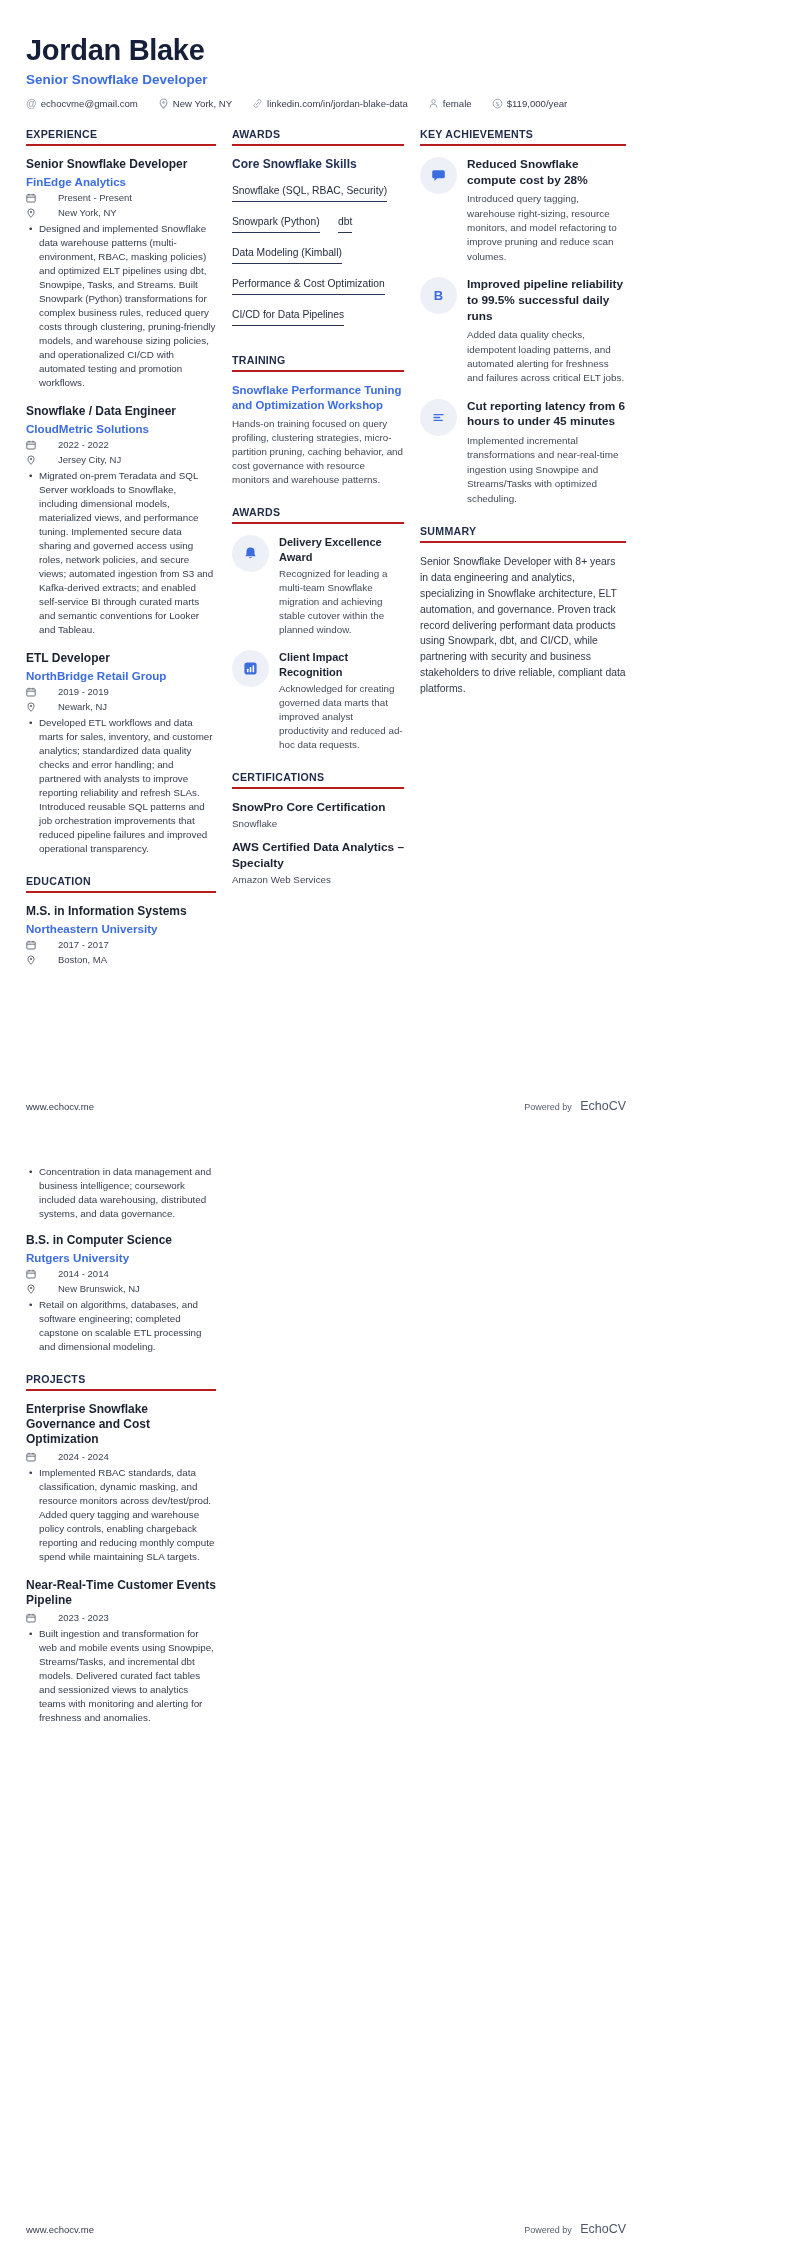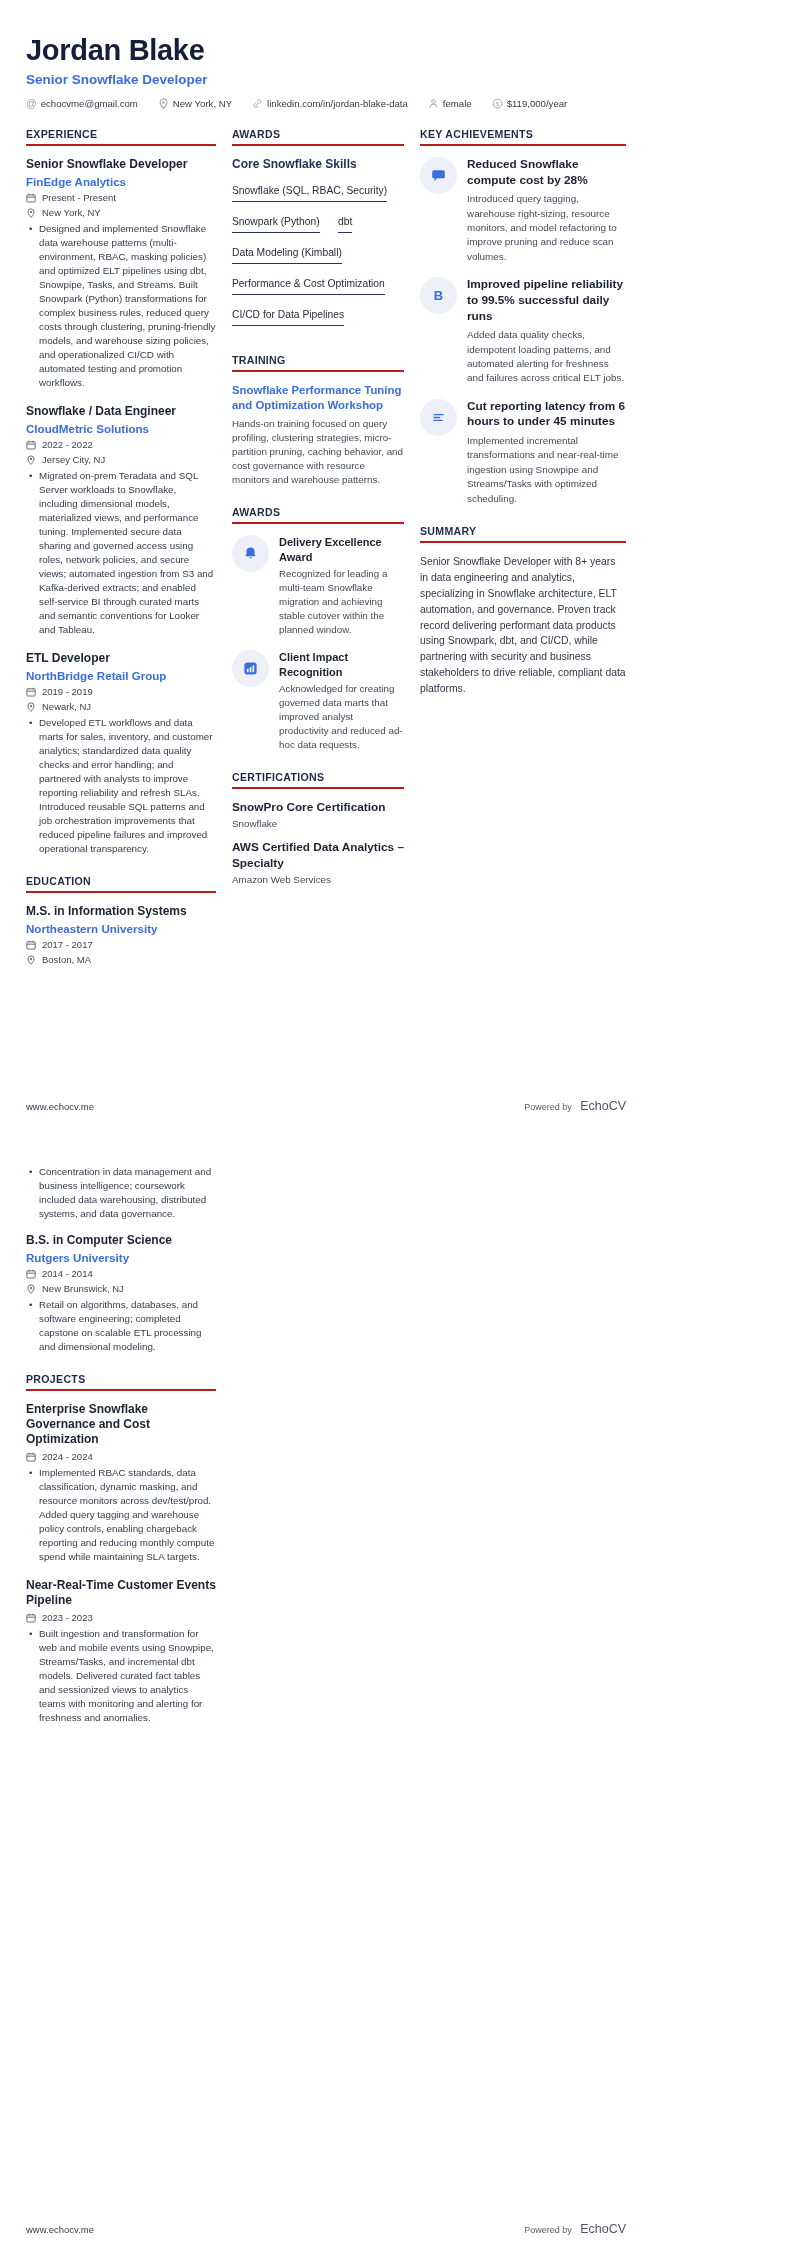--- a/index.html
+++ b/index.html
@@ -21,21 +21,21 @@
   .col1 { width:190px; }
   .col2 { width:172px; }
   .col3 { width:206px; }
   .section { margin-bottom:19px; }
   .sec { font-size:10.6px; font-weight:700; color:#1e2a47; letter-spacing:0.3px; border-bottom:2px solid #b91c1c; padding-bottom:4px; margin-bottom:11px; }
 
   
   .job { margin-bottom:14px; }
   .job-title { font-size:12px; font-weight:700; color:#1b2232; line-height:1.25; }
   .job-company { font-size:11.6px; font-weight:700; color:#3b6ce0; margin-top:3px; cursor:pointer; }
-  .meta { display:flex; align-items:center; gap:6px; font-size:9.5px; color:#3c4454; margin-top:4px; }
+  .meta { display:flex; align-items:center; gap:22px; font-size:9.5px; color:#3c4454; margin-top:4px; }
   .mi { color:#5b6372; display:inline-flex; flex:none; }
   .mi svg { width:10px; height:10px; }
   .bullets { list-style:none; margin-top:4px; }
   .bullets li { font-size:9.8px; color:#343c4e; line-height:1.43; padding-left:13px; position:relative; margin-top:2px; }
   .bullets li::before { content:"•"; position:absolute; left:3px; top:0; }
 
   
   .skill-group-title { font-size:12px; font-weight:700; color:#223054; margin-bottom:9px; }
   .skill { display:inline-block; font-size:10.3px; color:#252d3f; border-bottom:1.4px solid #2a3550; padding-bottom:5px; margin:0 14px 9px 0; }
 

